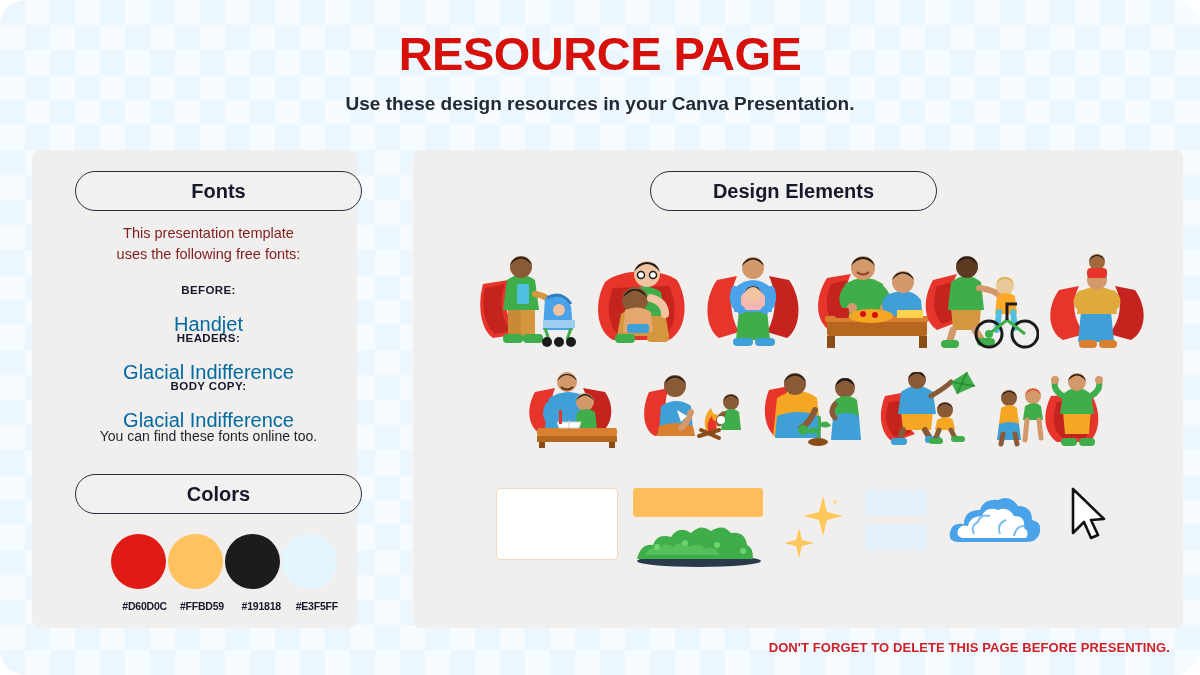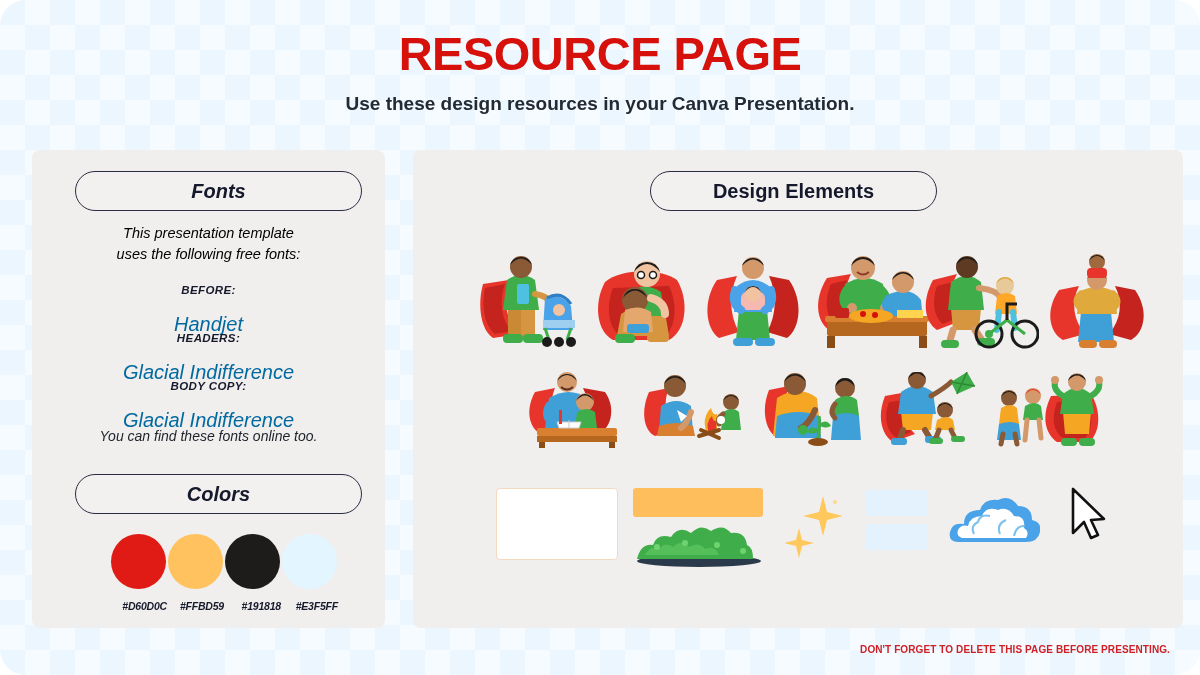--- a/index.html
+++ b/index.html
@@ -43,21 +43,21 @@
     color: #232a33;
     font-weight: 700;
   }
 
   
   .panel {
     position: absolute;
     background: #f0efed;
     border-radius: 8px;
   }
-  #left-panel  { left: 32px;  top: 150px; width: 353px; height: 478px; font-style: italic; }
+  #left-panel  { left: 32px;  top: 150px; width: 325px; height: 478px; }
   #right-panel { left: 413px; top: 150px; width: 770px; height: 478px; }
 
   
   .pill {
     position: absolute;
     border: 1.6px solid #2b2d42;
     border-radius: 999px;
     background: #f2f1ef;
     display: flex;
     align-items: center;
@@ -70,21 +70,21 @@
   #colors-pill  { left: 43px;  top: 324px; width: 287px; height: 40px; }
   #elements-pill{ left: 237px; top: 21px; width: 287px; height: 40px; }
 
   
   .fonts-intro {
     position: absolute;
     left: 0; top: 73px; width: 353px;
     text-align: center;
     font-size: 14.5px;
     line-height: 1.42;
-    color: #000000;
+    color: #7f1d1d;
   }
   .font-row { position: absolute; left: 0; width: 353px; text-align: center; }
   .font-kicker {
     font-size: 11.5px;
     font-weight: 700;
     letter-spacing: 0.4px;
     color: #15192b;
   }
   .font-sample {
     font-size: 20px;
@@ -156,21 +156,21 @@
   #blue-rect-2 {
     left: 452px; top: 374px; width: 62px; height: 26px;
     background: #e3f2fd;
     border-radius: 2px;
   }
 
   
   #footer-note {
     position: absolute;
     right: 30px; bottom: 20px;
-    font-size: 10px;
+    font-size: 13px;
     font-weight: 700;
     letter-spacing: 0.1px;
     color: #cf2026;
     text-align: right;
   }
 </style>
 </head>
 <body>
 
 <div id="slide">

